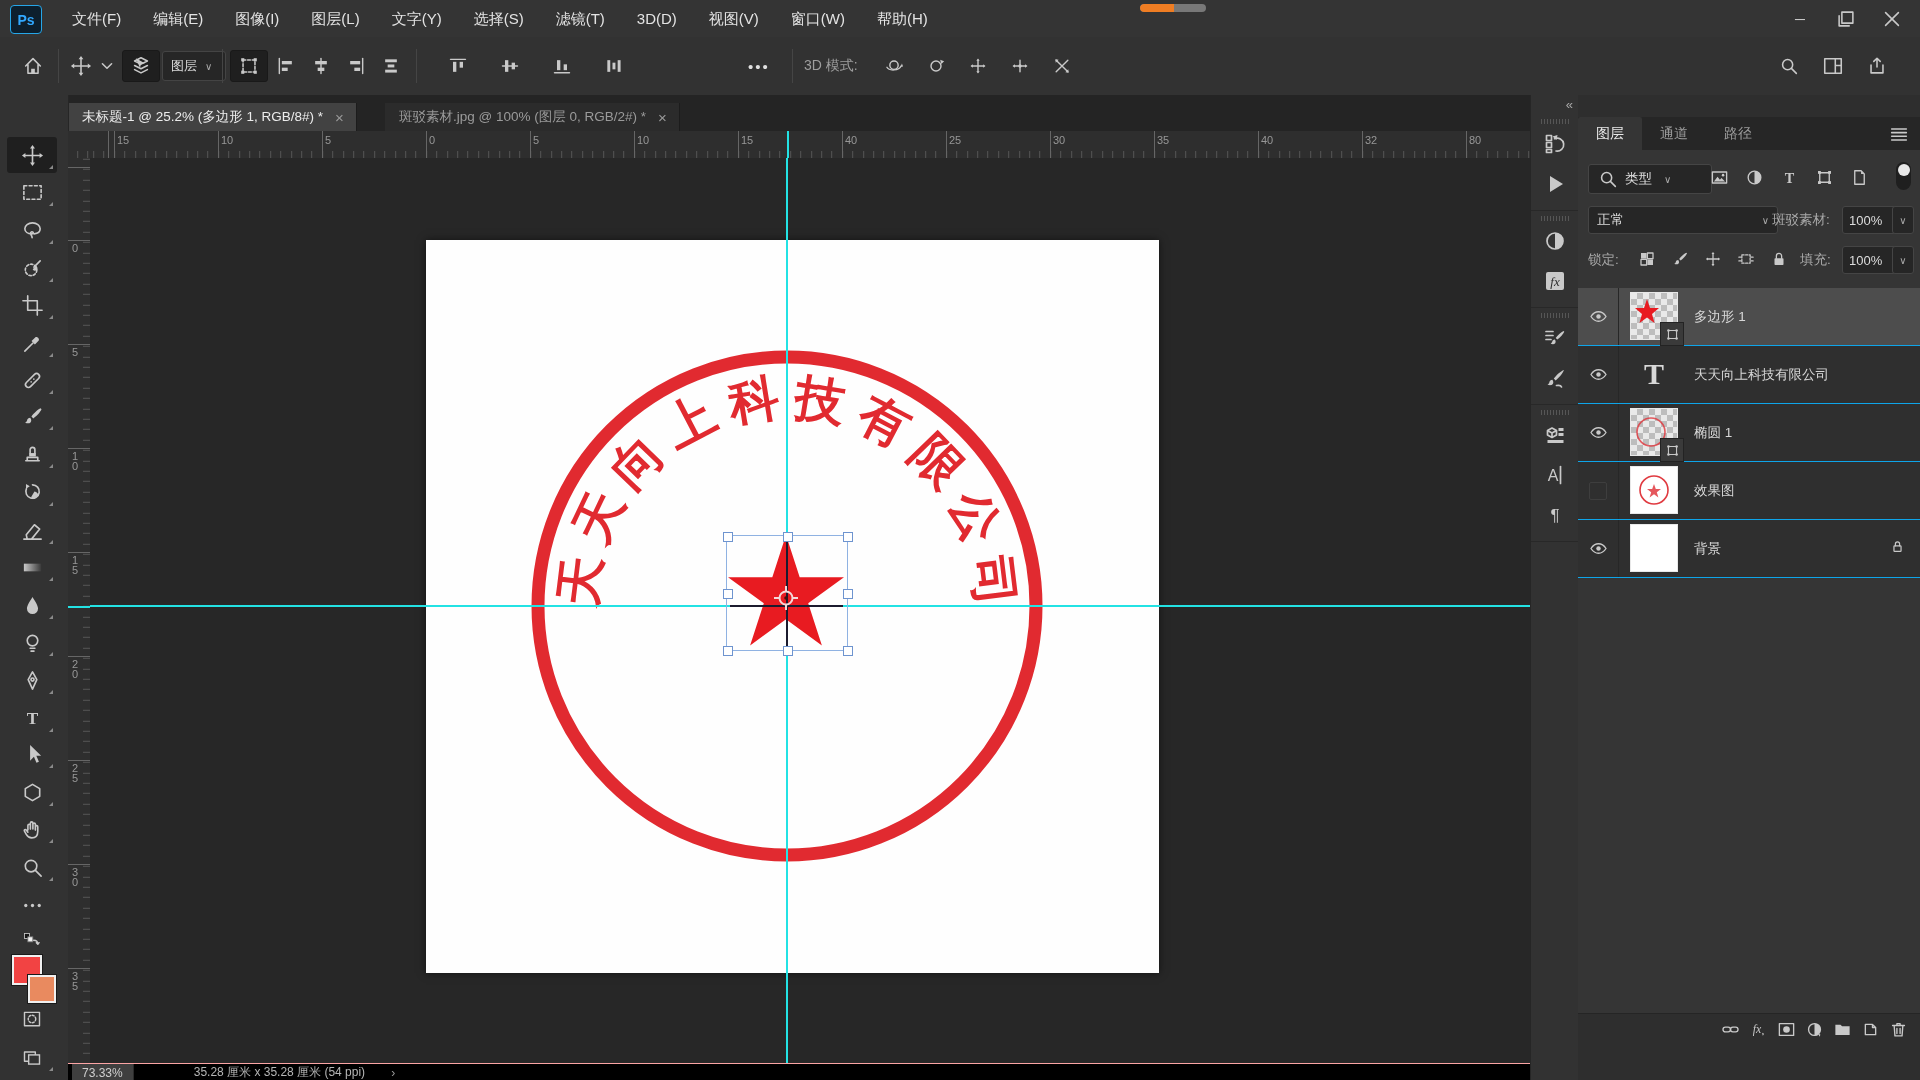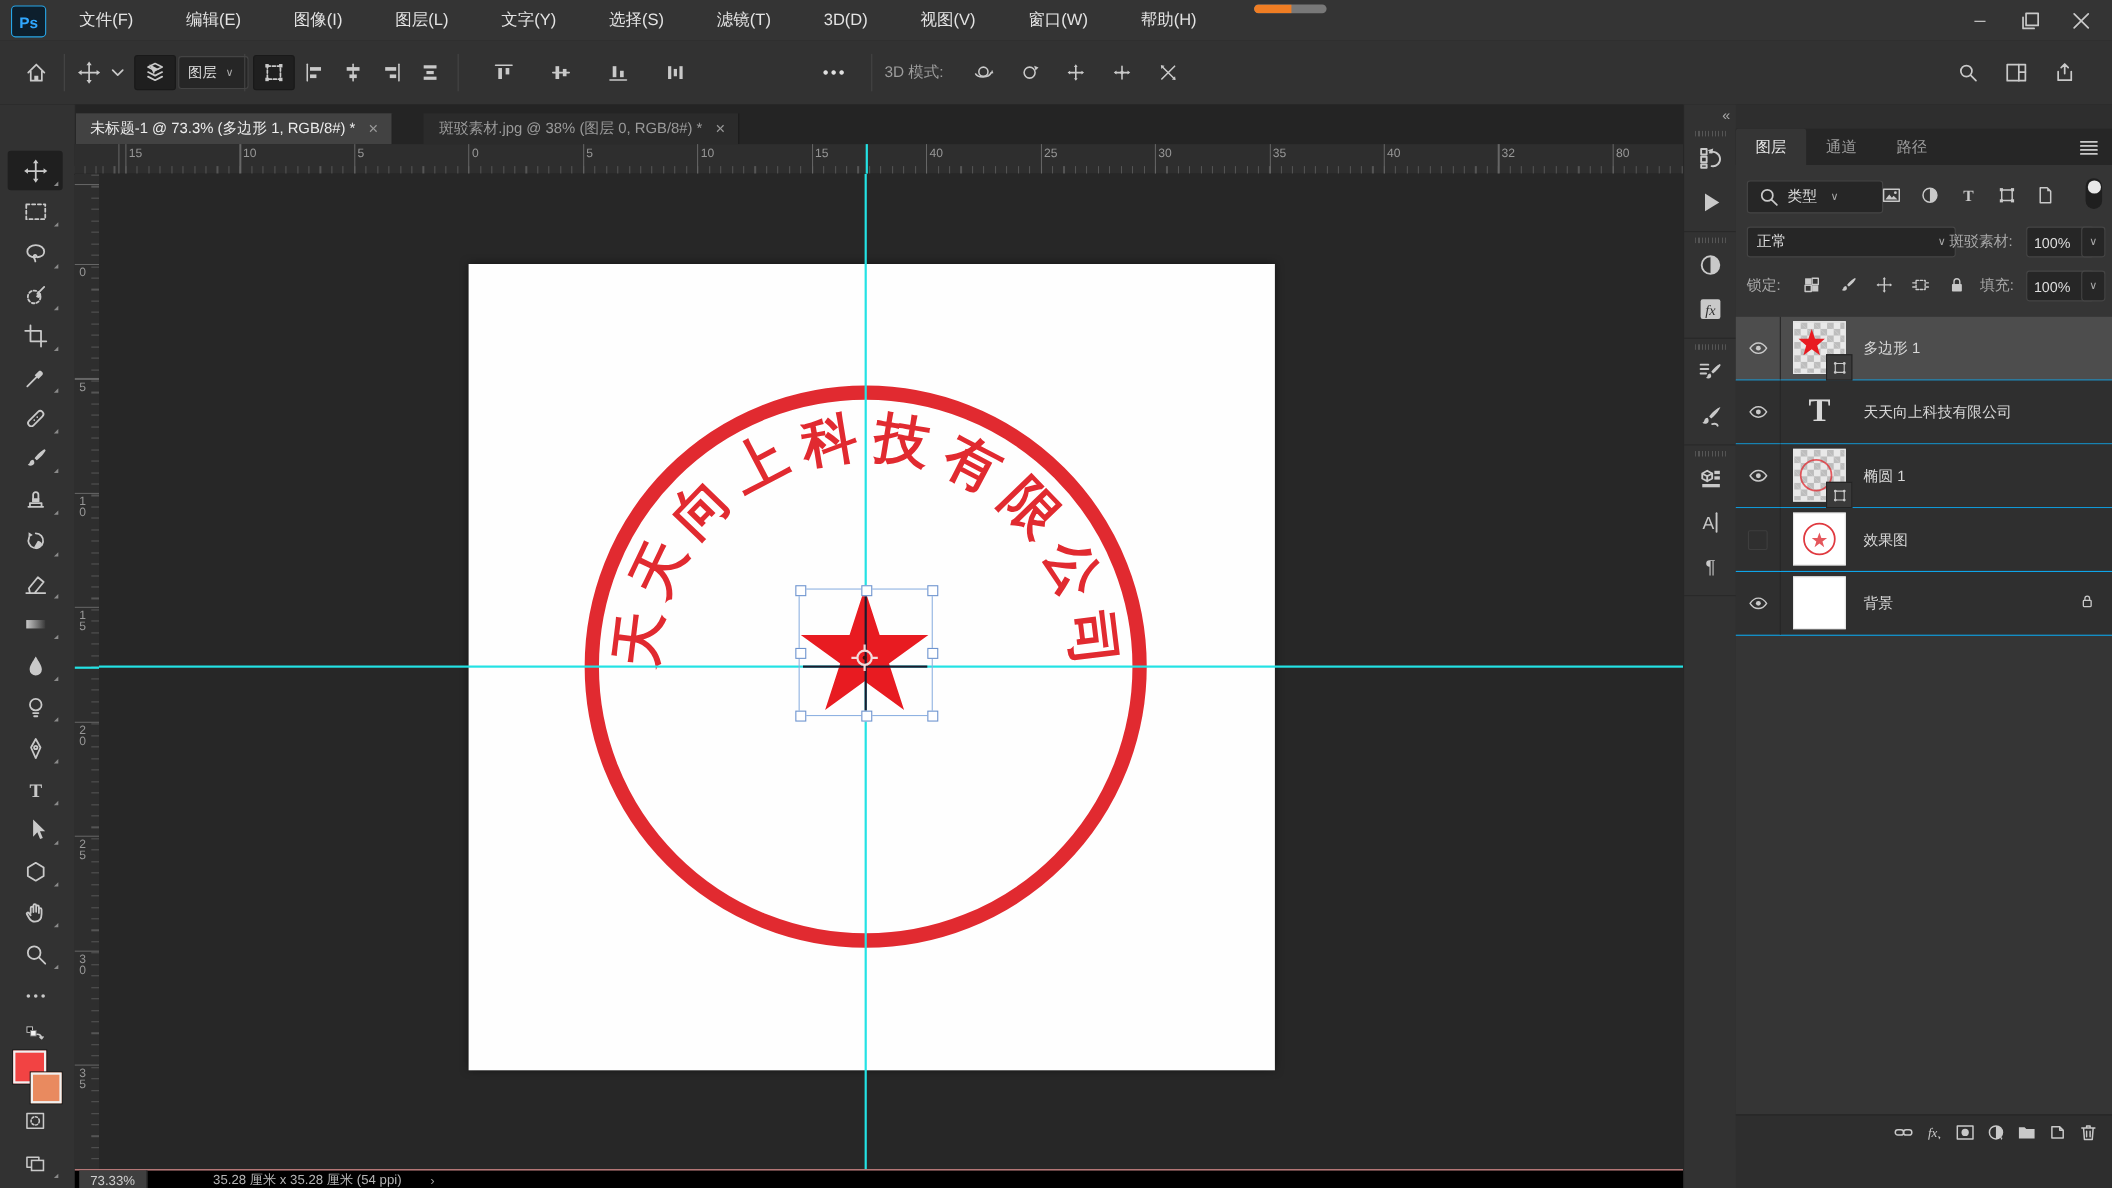--- a/index.html
+++ b/index.html
@@ -5,21 +5,21 @@
   html,body{margin:0;padding:0;background:#111;}
   #root{position:relative;width:1920px;height:1080px;overflow:hidden;
         font-family:"Liberation Sans","DejaVu Sans",sans-serif;color:#d6d6d6;
         background:#272727;font-size:14px;-webkit-font-smoothing:antialiased;}
   .abs{position:absolute;}
   svg{display:block;}
   
   #menubar{left:0;top:0;width:1920px;height:37px;background:#343434;border-bottom:1px solid #232323;}
   #ps-logo{left:10px;top:5px;width:30px;height:27px;background:#0d1f2d;border:1px solid #26a6e8;border-radius:4px;
            color:#31a8ff;font-weight:bold;font-size:14px;display:flex;align-items:center;justify-content:center;}
-  #menus{left:58px;top:0;height:37px;display:flex;align-items:center;gap:20px;}
+  #menus{left:58px;top:0;height:37px;display:flex;align-items:center;gap:4px;}
   .menu-item{padding:0 14px;line-height:37px;font-size:15px;color:#e3e3e3;cursor:default;}
   #progress-pill{left:1140px;top:4px;width:66px;height:8px;border-radius:4px;background:#787878;overflow:hidden;}
   #progress-fill{height:100%;border-radius:4px 0 0 4px;}
   #win-controls{right:8px;top:0;height:37px;display:flex;align-items:center;gap:6px;}
   .win-btn{width:40px;height:30px;display:flex;align-items:center;justify-content:center;color:#cfcfcf;}
   
   #optionsbar{left:0;top:37px;width:1920px;height:58px;background:#323232;border-bottom:1px solid #222;}
   .ob-item{position:absolute;top:50%;transform:translateY(-50%);}
   .ob-sep{position:absolute;top:12px;width:1px;height:34px;background:#454545;}
   .pressed-box{background:#1f1f1f;border:1px solid #191919;border-radius:3px;
@@ -279,25 +279,25 @@
             <path stroke="#c9c9c9" stroke-width="1.7" fill="none" stroke-linecap="round" stroke-linejoin="round" d="M14.5 4v16M14.5 11.5H21"></path>
           </svg></span></div>
     <div class="ob-item" style="left:1866px"><span class="js-icon"><svg width="22" height="22" viewBox="0 0 24 24">
             <path stroke="#c9c9c9" stroke-width="1.7" fill="none" stroke-linecap="round" stroke-linejoin="round" d="M12 13V3.5M12 3.5L8.5 7M12 3.5L15.5 7M5.5 11v8.5h13V11"></path>
           </svg></span></div>
   </div>
 
   <div id="tabstrip" class="abs">
     <div id="tab-overflow">»</div>
   <div class="doc-tab active" style="left: 68px;">
-        <span>未标题-1 @ 73.3% (多边形 1, RGB/8#) *</span>
+        <span>未标题-1 @ 25.2% (多边形 1, RGB/8#) *</span>
                <span class="tab-close">×</span>
       </div>
       <div class="doc-tab inactive" style="left: 385px;">
-        <span>斑驳素材.jpg @ 38% (图层 0, RGB/8#) *</span>
+        <span>斑驳素材.jpg @ 100% (图层 0, RGB/2#) *</span>
                <span class="tab-close">×</span>
       </div>
     </div>
 
   <div id="toolstrip" class="abs">
       <div class="tool selected" style="top: 42px;">
         <span>
           <svg width="23" height="23" viewBox="0 0 24 24">
             <path stroke="#c9c9c9" stroke-width="1.7" fill="none" stroke-linecap="round" stroke-linejoin="round" d="M12 3.5v17M3.5 12h17"></path>
             <path fill="#c9c9c9" d="M12 1l-2.6 3.6h5.2zM12 23l-2.6-3.6h5.2zM1 12l3.6-2.6v5.2zM23 12l-3.6-2.6v5.2z"></path>

